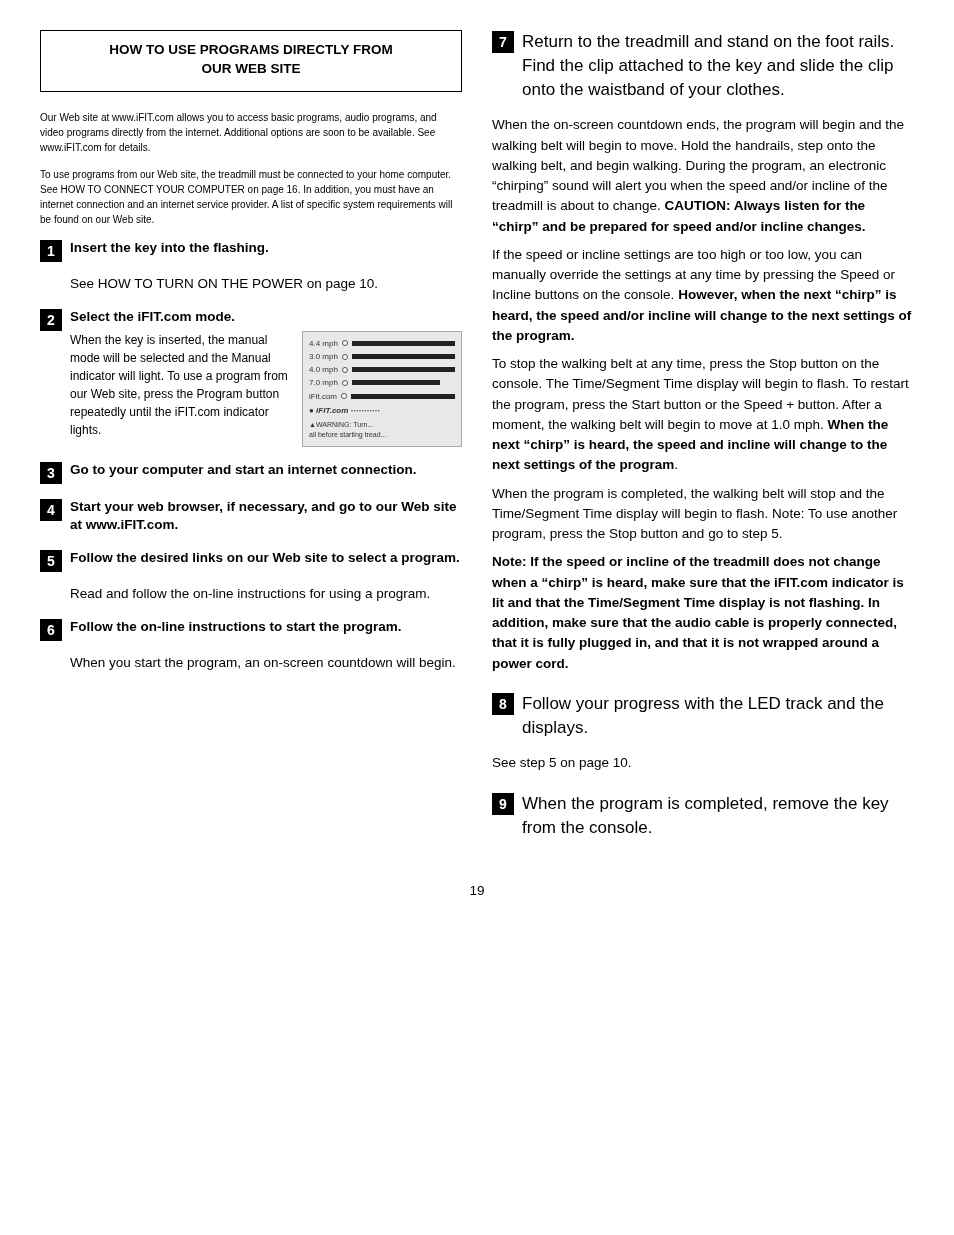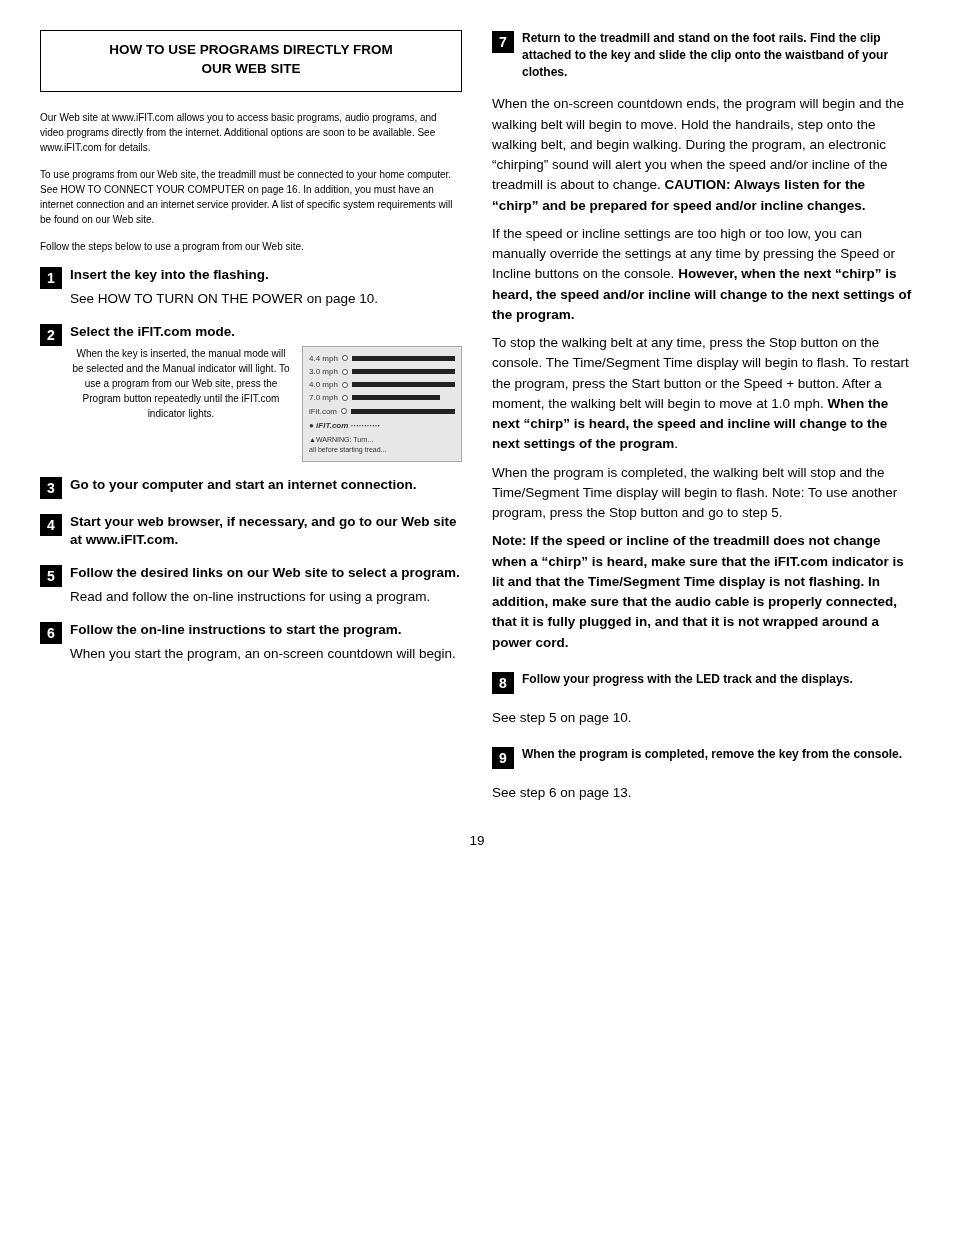--- a/index.html
+++ b/index.html
@@ -70,33 +70,32 @@
       flex: 1;
     }
     .step-title {
       font-weight: bold;
       font-size: 13.5px;
       line-height: 1.4;
     }
     .step-desc {
       font-size: 13.5px;
       line-height: 1.5;
-      margin-top: 4px;
+      margin-top: 16px;
     }
     .step2-content-row {
       display: flex;
       gap: 10px;
       align-items: flex-start;
       margin-top: 4px;
     }
     .step2-text {
-      font-size: 10px;
+      font-size: 12px;
       line-height: 1.5;
       flex: 1;
-      text-align: center;
     }
     .console-image {
       width: 160px;
       flex-shrink: 0;
       border: 1px solid #aaa;
       background: #e8e8e8;
       padding: 6px;
       font-size: 9px;
       line-height: 1.4;
       color: #333;
@@ -141,22 +140,22 @@
       font-weight: bold;
       color: #333;
       margin-top: 3px;
     }
     .page-num {
       text-align: center;
       margin-top: 30px;
       font-size: 13.5px;
     }
     .right-step-title {
-      font-weight: bold;
-      font-size: 12px;
+      font-weight: normal;
+      font-size: 17px;
       line-height: 1.4;
     }
     .right-body {
       font-size: 13.5px;
       line-height: 1.5;
       margin-top: 8px;
     }
     .right-body-bold {
       font-weight: bold;
     }
@@ -171,21 +170,20 @@
 
       <div class="section-box">
         <div class="section-box-title">
           <span>HOW TO USE PROGRAMS DIRECTLY FROM</span><br>
           <span>OUR WEB SITE</span>
         </div>
       </div>
 
       <p class="intro-text">Our Web site at www.iFIT.com allows you to access basic programs, audio programs, and video programs directly from the internet. Additional options are soon to be available. See www.iFIT.com for details.</p>
       <p class="intro-text">To use programs from our Web site, the treadmill must be connected to your home computer. See HOW TO CONNECT YOUR COMPUTER on page 16. In addition, you must have an internet connection and an internet service provider. A list of specific system requirements will be found on our Web site.</p>
-      <p class="intro-text">Follow the steps below to use a program from our Web site.</p>
 
       <div class="step-block">
         <div class="step-number-box">1</div>
         <div class="step-content">
           <div class="step-title">Insert the key into the flashing.</div>
           <div class="step-desc">See HOW TO TURN ON THE POWER on page 10.</div>
         </div>
       </div>
 
       <div class="step-block">
@@ -298,21 +296,20 @@
         </div>
       </div>
       <div class="right-body">See step 5 on page 10.</div>
 
       <div class="step-block" style="margin-top:18px;">
         <div class="step-number-box">9</div>
         <div class="step-content">
           <div class="right-step-title">When the program is completed, remove the key from the console.</div>
         </div>
       </div>
-      <div class="right-body">See step 6 on page 13.</div>
 
     </div>
 
   </div>
 
   <div class="page-num">19</div>
 
 </div>
 
 </body></html>

